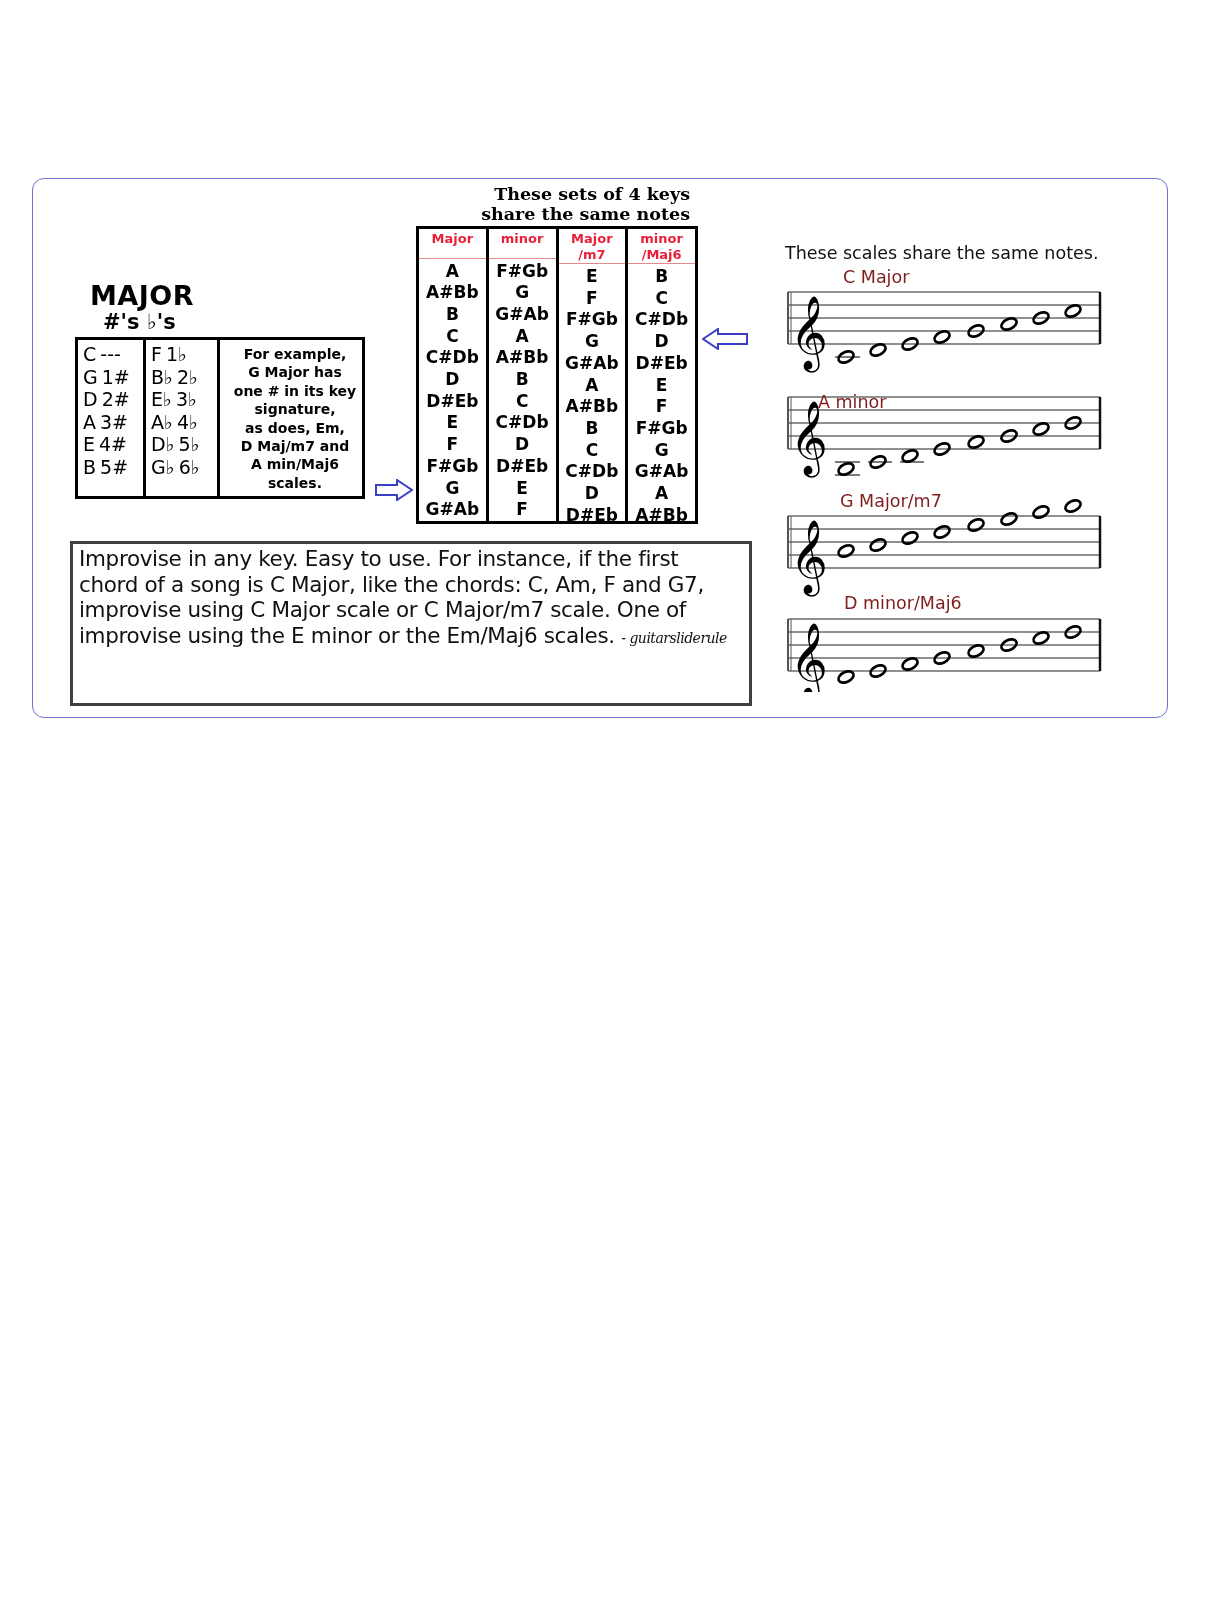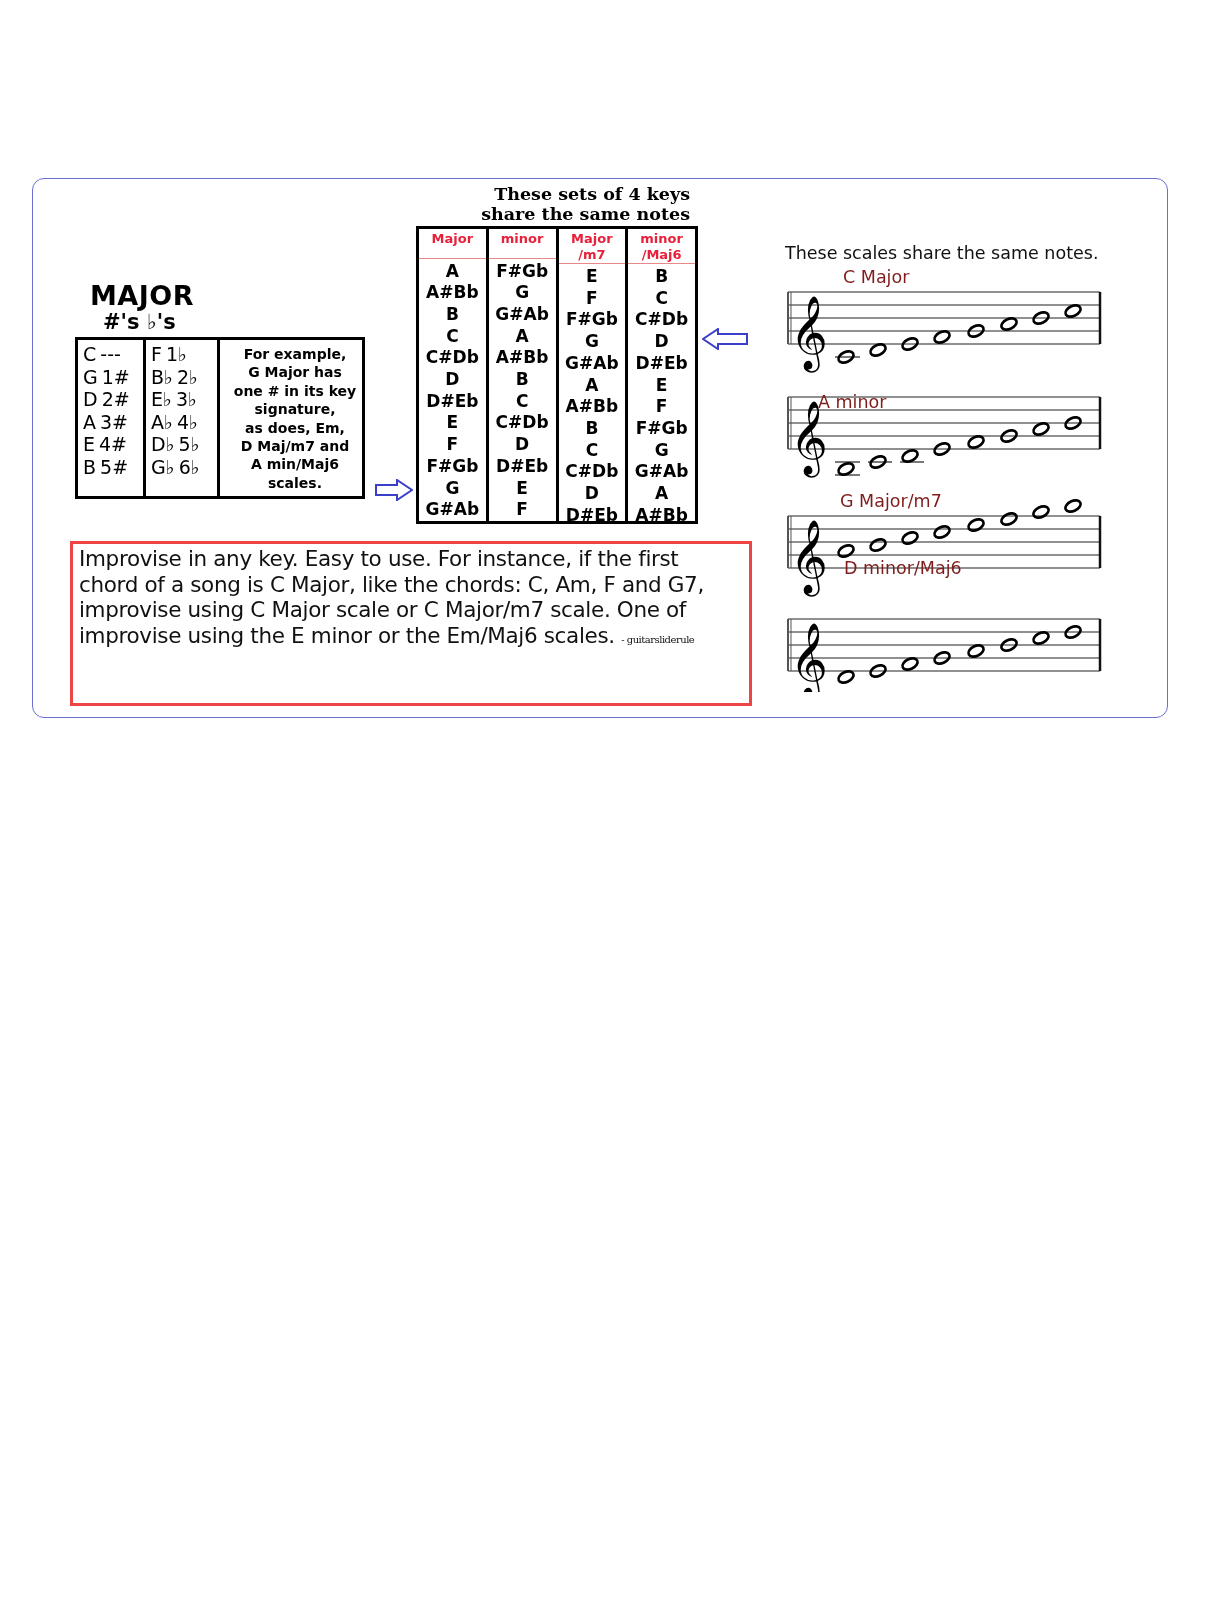--- a/index.html
+++ b/index.html
@@ -61,25 +61,25 @@
     font-weight: bold; font-size: 17px; line-height: 21.7px;
   }
 
   .scales-caption {
     position: absolute; left: 785px; top: 243px; font-size: 17.5px; color: #111;
   }
   .staff-label { position: absolute; font-size: 17.5px; color: #7f1d1d; }
 
   .info-box {
     position: absolute; left: 70px; top: 541px; width: 682px; height: 165px;
-    border: 3px solid #ef4444; padding: 2px 0 0 6px;
+    border: 3px solid #404040; padding: 2px 0 0 6px;
     font-size: 21.5px; line-height: 25.6px; color: #111; font-family: "DejaVu Sans", sans-serif;
     letter-spacing: -0.35px;
   }
-  .info-sig { font-family: "DejaVu Serif", serif; font-size: 10px; letter-spacing: -0.5px; margin-top: 48px; }
+  .info-sig { font-family: "DejaVu Serif", serif; font-style: italic; font-size: 14px; letter-spacing: -0.5px; margin-top: 48px; }
 </style>
 </head>
 <body>
 
 <div class="frame"></div>
 
 <div class="major-title">MAJOR</div>
 <div class="major-sub">#'s ♭'s</div>
 
 <div class="key-table">
@@ -301,20 +301,20 @@
     <use href="#note" x="196" y="389"></use>
     <use href="#note" x="229" y="383"></use>
     <use href="#note" x="261" y="376"></use>
     <use href="#note" x="293" y="370"></use>
   </g>
 </svg>
 
 <div class="staff-label" style="left:843px; top:267px;">C Major</div>
 <div class="staff-label" style="left:818px; top:372px;margin-top:20px;">A minor</div>
 <div class="staff-label" style="left:840px; top:491px;">G Major/m7</div>
-<div class="staff-label" style="left:844px; top:558px;">D minor/Maj6</div>
+<div class="staff-label" style="left:844px; top:593px;">D minor/Maj6</div>
 
 <div class="info-box">
   <div>Improvise in any key.  Easy to use.  For instance, if the first</div>
   <div>chord of a song is C Major, like the chords: C, Am, F and G7,</div>
   <div>improvise using C Major scale or C Major/m7 scale.  One of</div>
   <div><span>improvise using the E minor or the Em/Maj6 scales.</span> <span class="info-sig">- guitarsliderule</span></div>
 </div>
 
 </body></html>

